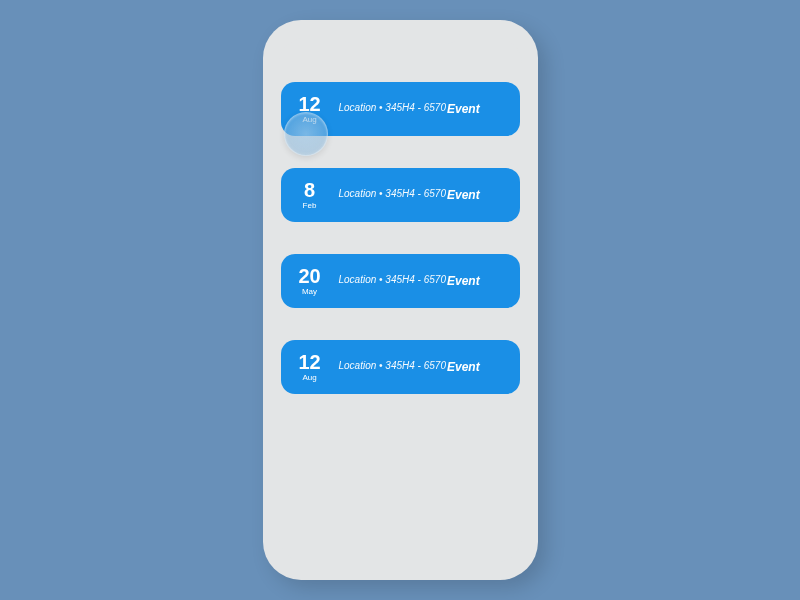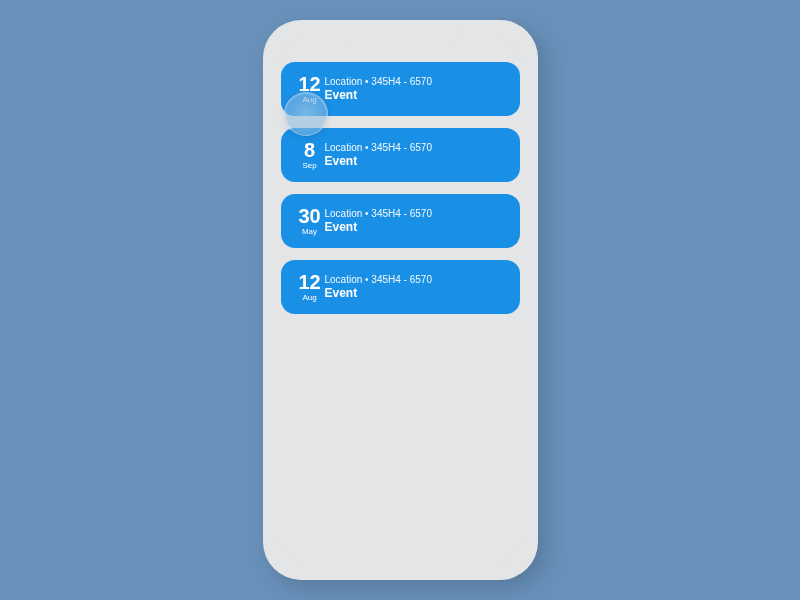--- a/index.html
+++ b/index.html
@@ -57,22 +57,24 @@
       gap: 12px;
       padding: 0 2px;
     }
 
     .event-card {
       background: #1a8fe6;
       border-radius: 14px;
       padding: 12px 14px;
       display: flex;
       align-items: center;
+      gap: 14px;
       color: #fff;
       position: relative;
+      margin-top: 20px;
     }
 
     .event-date {
       display: flex;
       flex-direction: column;
       align-items: center;
       min-width: 30px;
     }
 
     .event-day {
@@ -82,22 +84,23 @@
     }
 
     .event-month {
       font-size: 8px;
       font-weight: 500;
       margin-top: 1px;
     }
 
     .event-content {
       display: flex;
-      flex-direction: column;
+      flex-direction: row;
       gap: 1px;
+      font-style: italic;
     }
 
     .event-location {
       font-size: 10px;
       font-weight: 400;
       opacity: 0.95;
     }
 
     .event-title {
       font-size: 12px;
@@ -134,31 +137,31 @@
         <div class="event-content">
           <span class="event-location">Location • 345H4 - 6570</span>
           <span class="event-title">Event</span>
         </div>
         <div class="touch-indicator"></div>
       </div>
 
       <div class="event-card">
         <div class="event-date">
           <span class="event-day">8</span>
-          <span class="event-month">Sep</span>
+          <span class="event-month">Feb</span>
         </div>
         <div class="event-content">
           <span class="event-location">Location • 345H4 - 6570</span>
           <span class="event-title">Event</span>
         </div>
       </div>
 
       <div class="event-card">
         <div class="event-date">
-          <span class="event-day">30</span>
+          <span class="event-day">20</span>
           <span class="event-month">May</span>
         </div>
         <div class="event-content">
           <span class="event-location">Location • 345H4 - 6570</span>
           <span class="event-title">Event</span>
         </div>
       </div>
 
       <div class="event-card">
         <div class="event-date">

